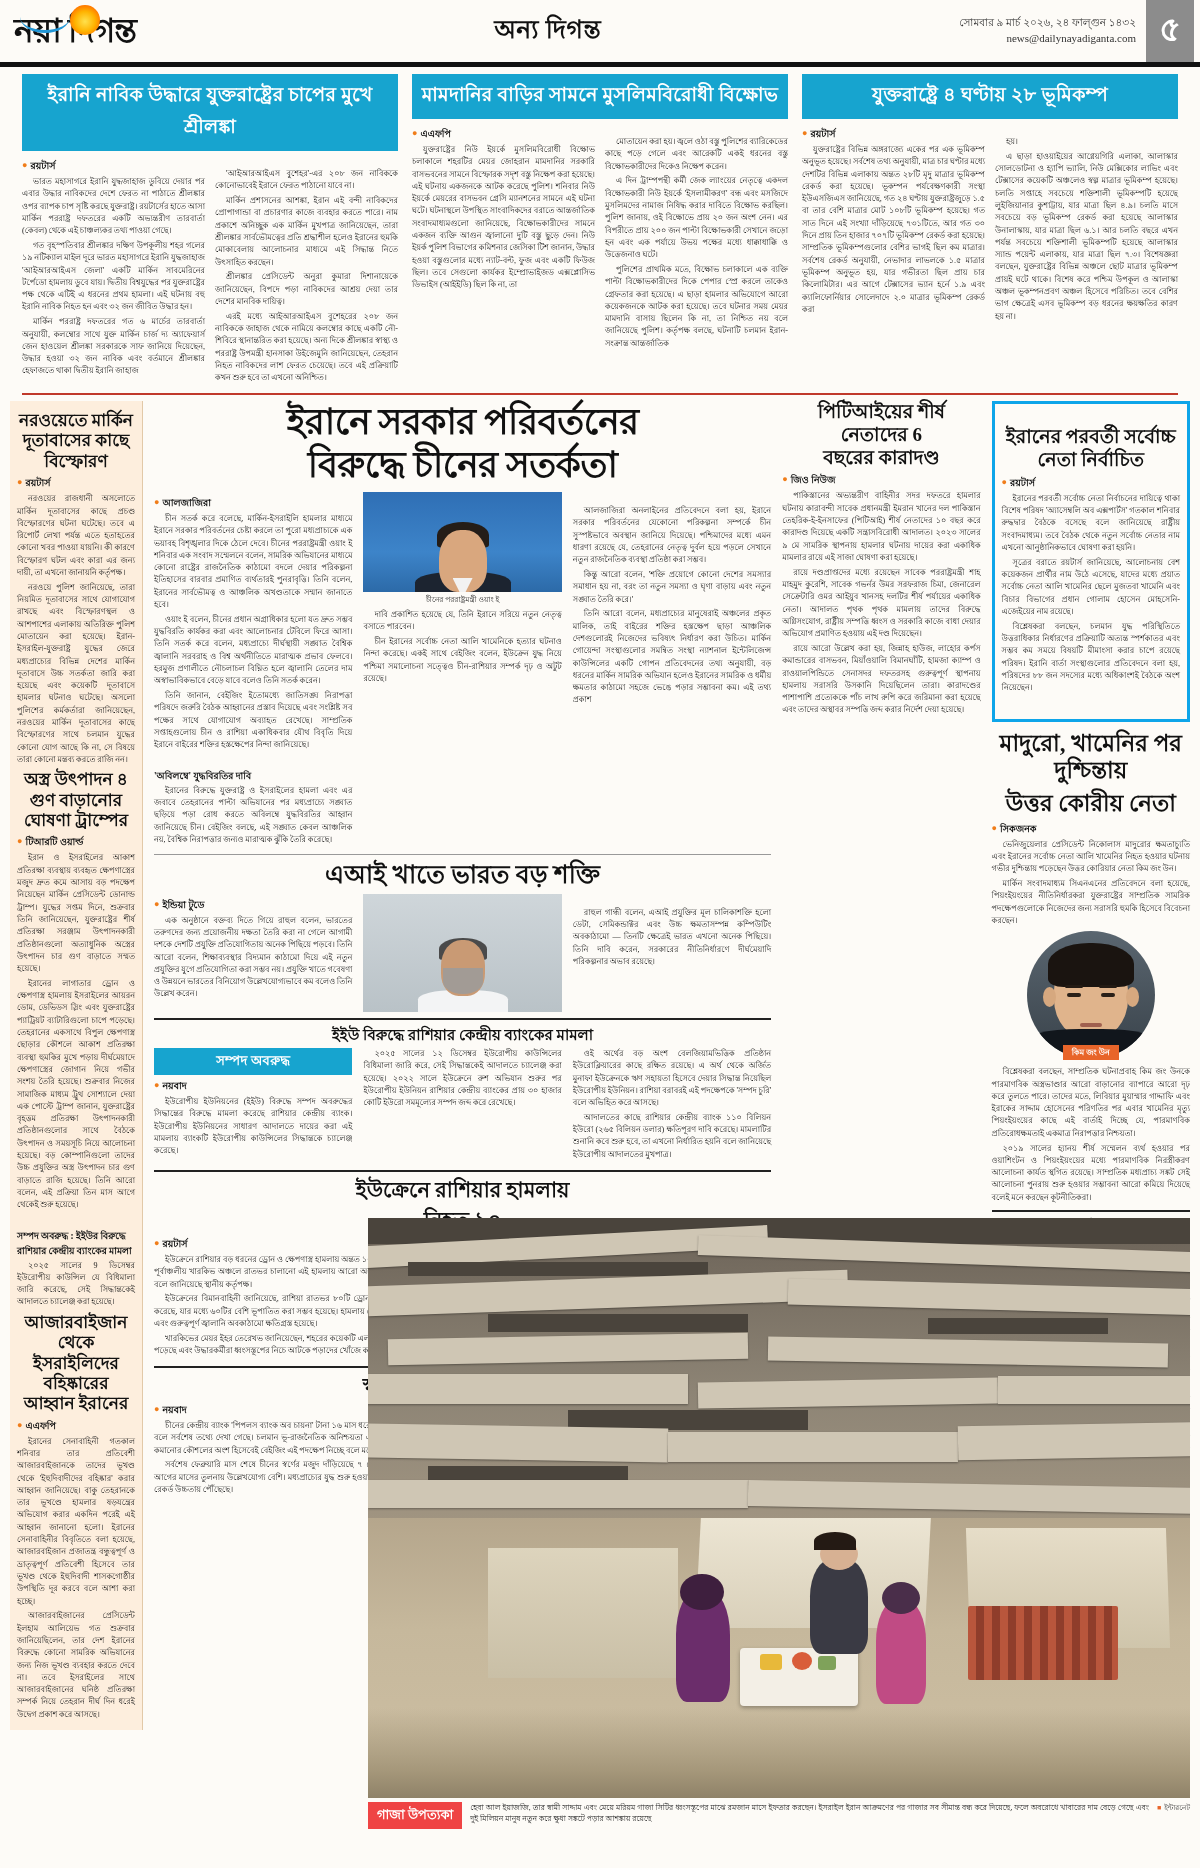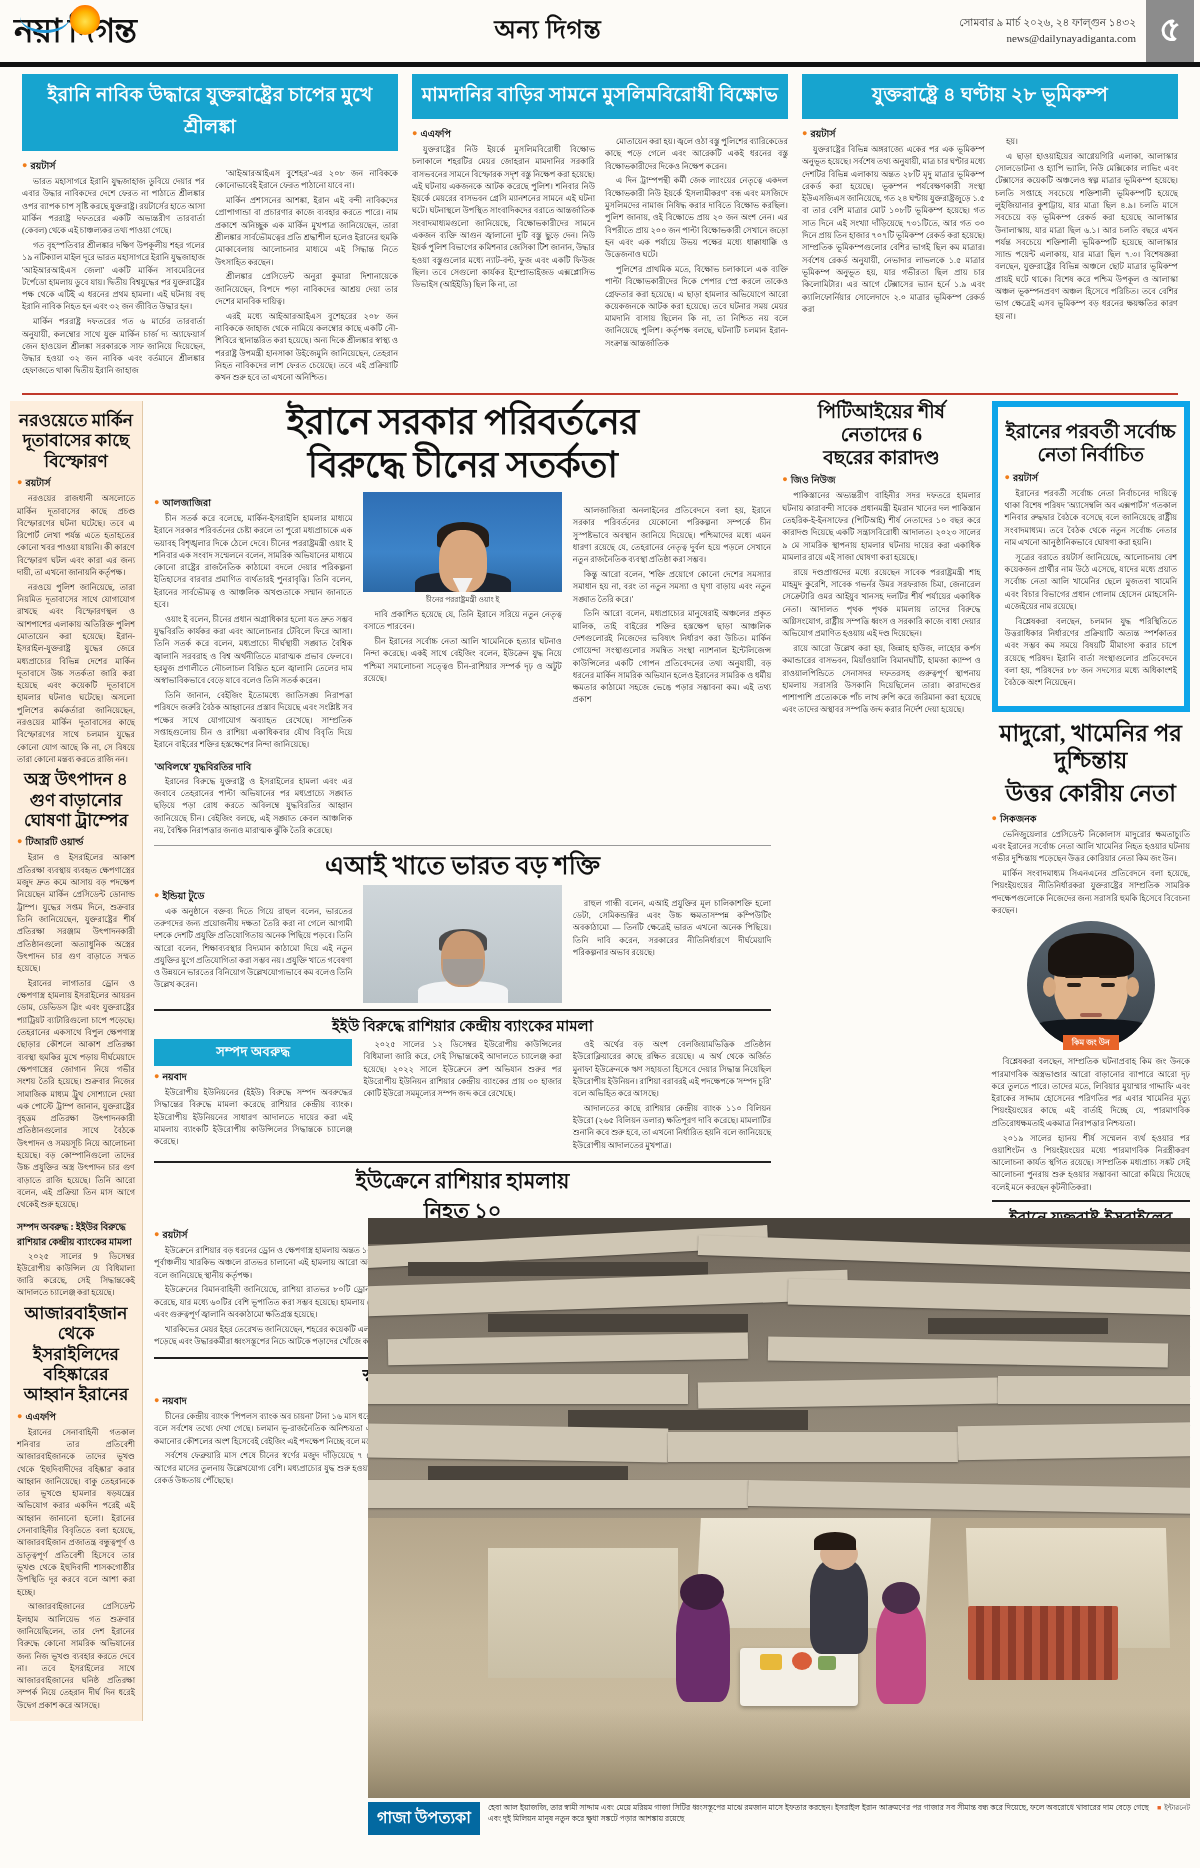--- a/index.html
+++ b/index.html
@@ -26,37 +26,37 @@
     display:flex;align-items:center;justify-content:center;font-size:34px;font-weight:bold;}
   .rule-thick{height:5px;background:#111;}
   
   .cyan-bar{background:#17a4cf;color:#fff;text-align:center;font-weight:bold;
     font-size:19px;padding:6px 4px 7px;letter-spacing:0.3px;}
   .src{font-size:9.5px;font-weight:bold;color:#111;margin:4px 0 2px;}
   .src:before{content:"\25CF";color:#f07d1a;font-size:9px;margin-right:3px;vertical-align:1px;}
   .body-txt{font-size:8.1px;line-height:1.52;text-align:justify;color:#1a1a1a;
     hyphens:auto;word-spacing:-0.3px;}
   .body-txt p{margin:0 0 2.5px;text-indent:11px;}
-  .hl{font-weight:bold;font-size:9.3px;margin:8px 0 1px;color:#111;}
+  .hl{font-weight:bold;font-size:9.3px;margin:17px 0 1px;color:#111;}
   .hr-red{height:2px;background:#c0392b;margin:6px 0;}
   .hr-thin{height:1px;background:#999;margin:5px 0;}
   .hr-blk{height:2px;background:#222;margin:6px 0;}
   
   .topzone{padding:0 22px;}
   .toprow{display:grid;grid-template-columns:1fr 1fr 1fr;gap:0 14px;margin-top:7px;}
   .topcol{}
   .topcols2{display:grid;grid-template-columns:1fr 1fr;gap:0 10px;margin-top:4px;}
   .main-grid{display:grid;grid-template-columns:133px 1fr 1fr 1fr 1fr 1fr;gap:0 11px;padding:0 10px;}
   .sidebar{background:#fdeedd;padding:6px 7px;border-right:1px solid #e2c9a8;}
   .side-hd{font-size:17px;font-weight:bold;text-align:center;line-height:1.2;margin:4px 0 2px;color:#111;}
   .lead-hd{font-size:36px;font-weight:bold;text-align:center;line-height:1.18;color:#111;letter-spacing:-0.5px;}
   .sub-hd{font-size:25px;font-weight:bold;text-align:center;line-height:1.2;color:#111;margin:5px 0 4px;}
   .sm-hd{font-size:15px;font-weight:bold;text-align:center;line-height:1.22;color:#111;margin:3px 0;}
   .box-hd{font-size:19px;font-weight:bold;text-align:center;line-height:1.2;color:#111;}
-  .boxed{border:6px solid #0ea5e9;padding:14px 7px;}
+  .boxed{border:3px solid #0ea5e9;padding:22px 7px;}
   
   .ph{position:relative;overflow:hidden;}
   .ph-cap{font-size:7.4px;text-align:center;padding:2px 0 3px;color:#222;}
   .wangyi{height:100px;background:linear-gradient(180deg,#2f6fb5 0%,#3d84c9 60%,#2c6aa8 100%);position:relative;}
   .wangyi .head{position:absolute;left:50%;transform:translateX(-50%);bottom:0;width:48px;height:62px;
     background:#d9a77e;border-radius:45% 45% 38% 38%;}
   .wangyi .hair{position:absolute;left:50%;transform:translateX(-50%);bottom:44px;width:52px;height:26px;
     background:#241d18;border-radius:50% 50% 12% 12%;}
   .wangyi .suit{position:absolute;left:50%;transform:translateX(-50%);bottom:-6px;width:96px;height:26px;
     background:#1c2430;border-radius:40% 40% 0 0;}
@@ -91,21 +91,21 @@
   .kim-cap{background:#e8652a;color:#fff;font-size:8px;font-weight:bold;text-align:center;
     width:56px;margin:-14px auto 0;position:relative;z-index:3;padding:1px 0;}
   
   .gaza{position:relative;width:100%;height:100%;overflow:hidden;
     background:linear-gradient(180deg,#6b6257 0%,#8d8475 30%,#a79a85 60%,#b9ab93 100%);}
   .slab{position:absolute;background:#cfc6b4;box-shadow:0 1px 2px rgba(0,0,0,.35);}
   .dark{position:absolute;background:#4a443c;}
   .tent{position:absolute;background:#e3dccb;}
   .fig{position:absolute;border-radius:40% 40% 20% 20%;}
   .gaza-cap-row{display:flex;align-items:flex-start;gap:8px;margin-top:4px;}
-  .gaza-tag{background:#0369a1;color:#fff;font-size:16px;font-weight:bold;padding:3px 9px;white-space:nowrap;}
+  .gaza-tag{background:#ef4444;color:#fff;font-size:13px;font-weight:bold;padding:3px 9px;white-space:nowrap;}
   .gaza-cap{font-size:7.6px;line-height:1.45;color:#222;flex:1;text-align:justify;}
   .credit{font-size:7px;color:#333;text-align:right;white-space:nowrap;}
   .credit:before{content:"\25A0";color:#e8652a;margin-right:3px;}
 </style>
 </head>
 <body>
 
 <div class="page">
 
   <div class="masthead">

